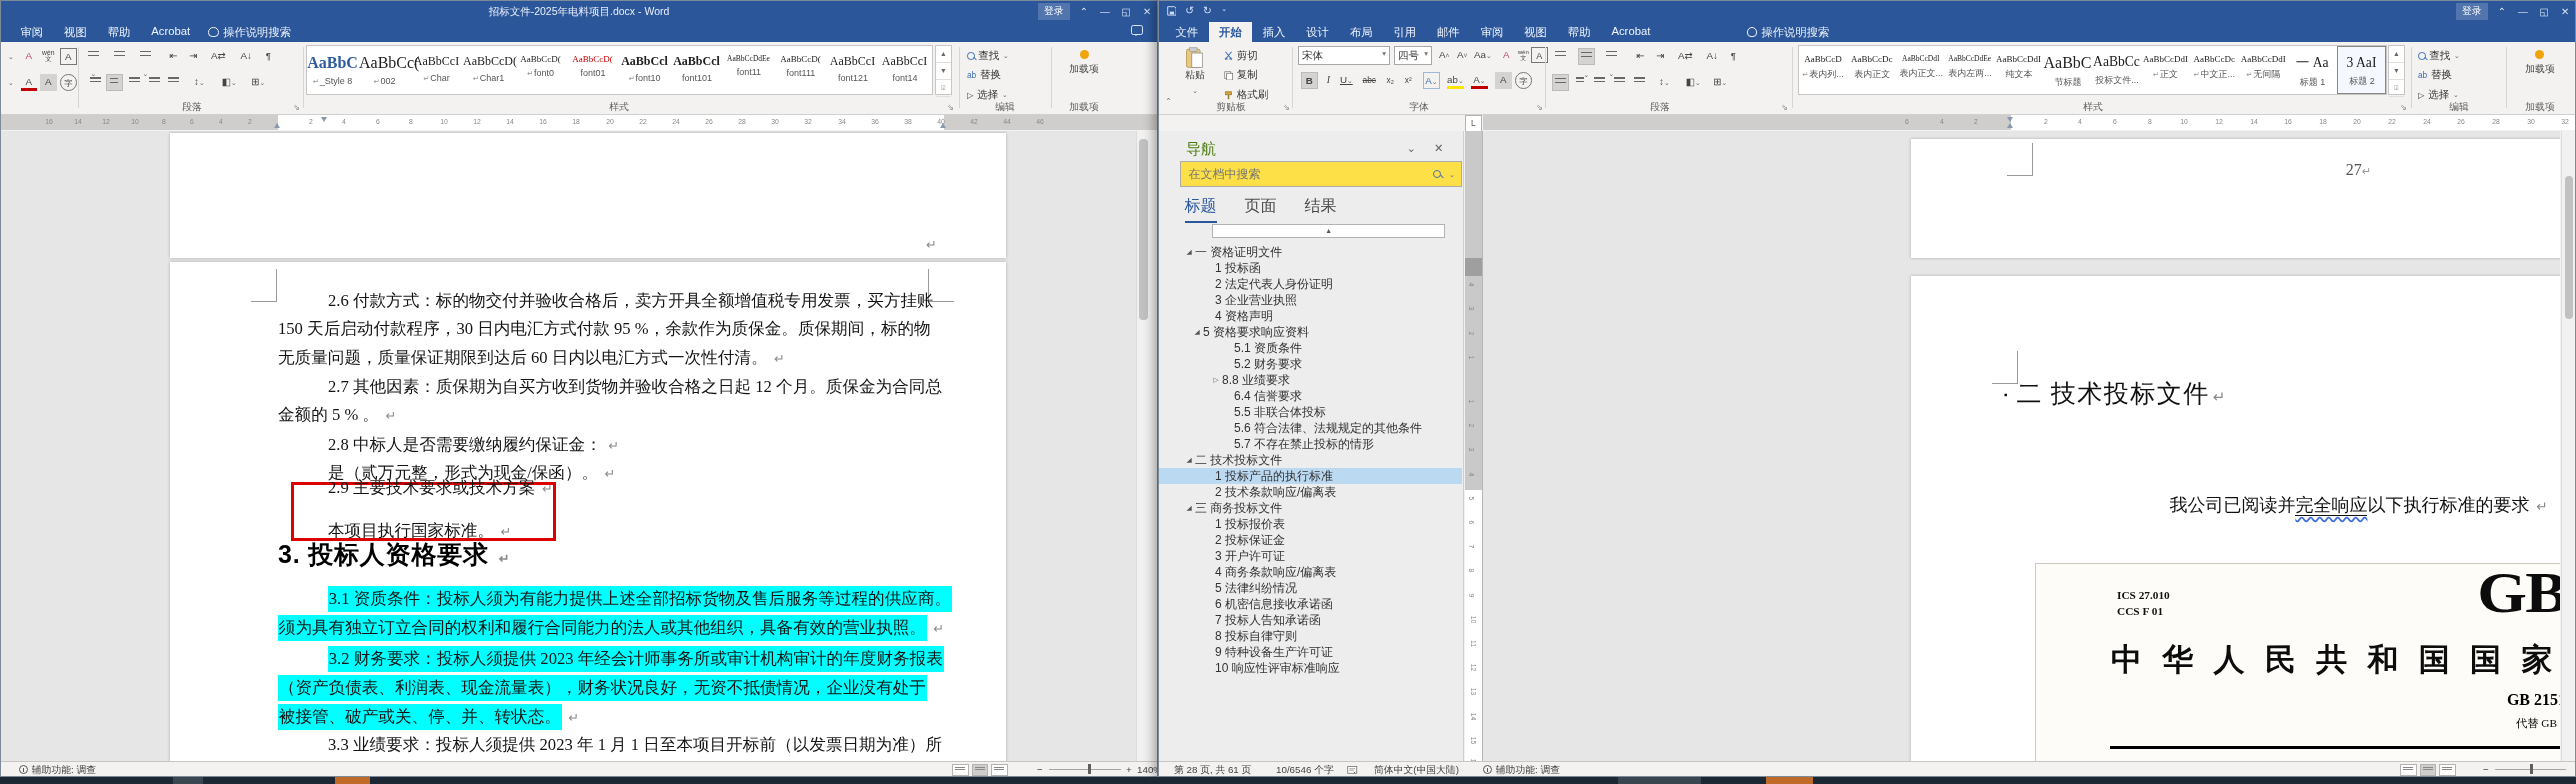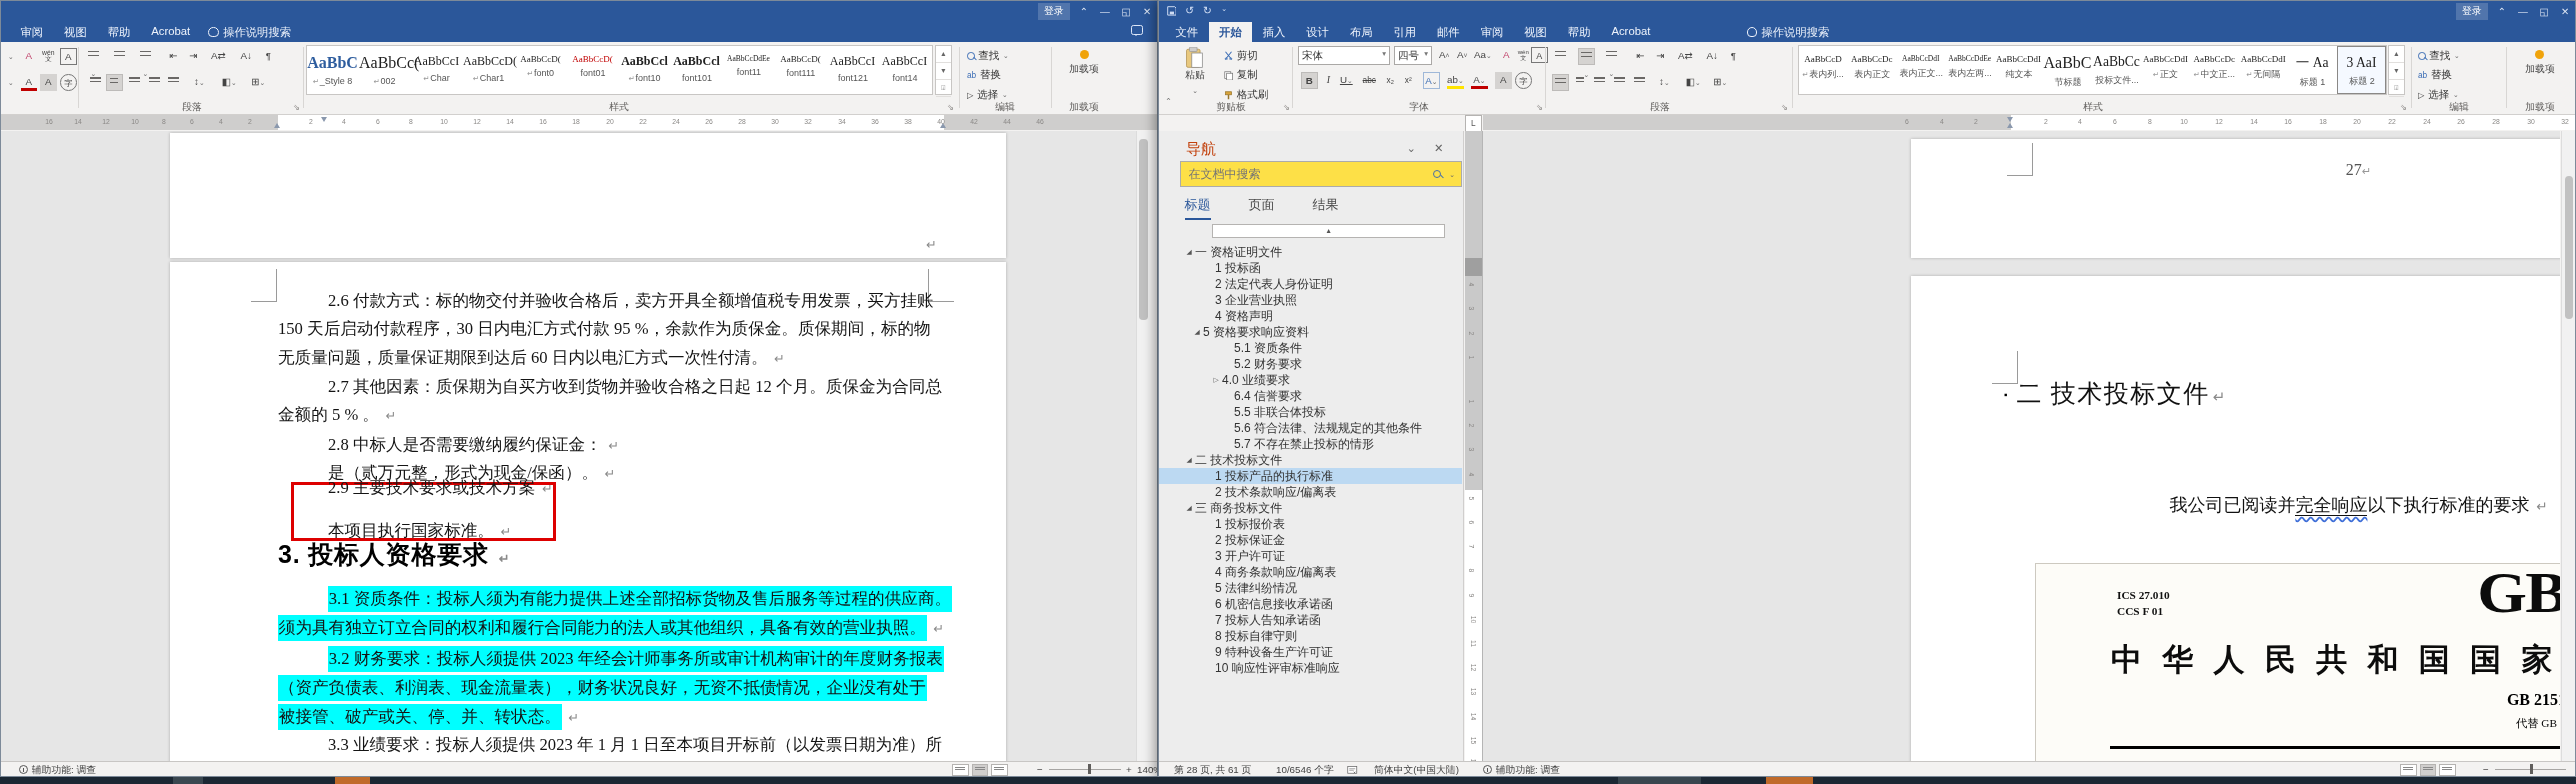--- a/index.html
+++ b/index.html
@@ -118,28 +118,28 @@
               letter-spacing:20.3px; color:#0c0c0c; white-space:nowrap; }
   .gb-code { position:absolute; text-align:right; font-family:"Liberation Serif",serif; font-weight:bold; }
   .gb-rule { position:absolute; height:3px; background:#000; }
 
   
   .vscroll { position:absolute; top:130px; bottom:15px; width:13.6px; background:#f1f1f1; border-left:0.8px solid #dcdcdc; }
   .vthumb { position:absolute; left:2.3px; width:8.3px; background:#c1c1c1; border-radius:3.8px; }
 
   
   .navpane { position:absolute; left:0; top:130px; bottom:15px; width:305px; background:#ededed; border-right:0.8px solid #d0cecd; }
-  .nav-title { position:absolute; left:27px; top:9px; font-size:15px; color:#c2410c; }
+  .nav-title { position:absolute; left:27px; top:9px; font-size:15px; color:#4d7c0f; }
   .nav-x { position:absolute; top:10.5px; font-size:11.3px; color:#666; }
   .nav-search { position:absolute; left:21px; top:30px; width:282px; height:25.6px; background:#fde047; border:0.8px solid #ababab; }
   .nav-search input { border:0; outline:none; width:226px; height:100%; padding:0 7.5px; font-size:12px; color:#555;
                       background:transparent; font-family:"Liberation Sans",sans-serif; }
   .nav-search .mag { position:absolute; right:19.6px; top:7.5px; width:8.3px; height:8.3px; }
   .nav-search .caret { position:absolute; right:6px; top:9px; }
-  .nav-tabs { position:absolute; left:25.6px; top:65px; display:flex; gap:38px; font-size:13px; color:#4a4a4a; }
+  .nav-tabs { position:absolute; left:25.6px; top:65px; display:flex; gap:28px; font-size:16px; color:#4a4a4a; }
   .nav-tabs .ntab.sel { color:#2b579a; border-bottom:2.3px solid #2b579a; padding-bottom:3.8px; }
   .nav-jump { position:absolute; left:53px; top:93px; width:233px; height:14.3px; background:#fff; border:0.8px solid #b5b3b1;
               text-align:center; font-size:6.8px; color:#555; line-height:12.8px; }
   .nav-tree { position:absolute; left:0; top:113px; right:1.5px; font-size:12px; color:#333; }
   .nav-item { height:16px; line-height:16px; white-space:nowrap; overflow:hidden; display:flex; }
   .nav-item .tw { width:12px; text-align:center; font-size:6.8px; color:#555; flex:none; }
   .nav-item.lvl1 { padding-left:24px; }
   .nav-item.lvl2 { padding-left:44px; }
   .nav-item.lvl2m { padding-left:32px; }
   .nav-item.lvl3 { padding-left:63px; }
@@ -171,20 +171,21 @@
   .svgic { display:inline-block; vertical-align:middle; }
 </style>
 </head>
 <body>
 
 <div id="screen">
 
   <section class="win" id="win-left">
 
     <div class="titlebar">
+      <span class="title">招标文件-2025年电料项目.docx  -  Word</span>
       <span class="tb-right">
         <span class="signin">登录</span>
         <span class="wbtn">⌃</span>
         <span class="wbtn">—</span>
         <span class="wbtn">◱</span>
         <span class="wbtn">✕</span>
       </span>
     </div>
 
     <div class="tabrow">
@@ -726,21 +727,21 @@
             <span>5.1 资质条件</span>
           </div>
 
           <div class="nav-item lvl3">
             <span class="tw"></span>
             <span>5.2 财务要求</span>
           </div>
 
           <div class="nav-item lvl3m">
             <span class="tw">▷</span>
-            <span>4.0 业绩要求</span>
+            <span>8.8 业绩要求</span>
           </div>
 
           <div class="nav-item lvl3">
             <span class="tw"></span>
             <span>6.4 信誉要求</span>
           </div>
 
           <div class="nav-item lvl3">
             <span class="tw"></span>
             <span>5.5 非联合体投标</span>

